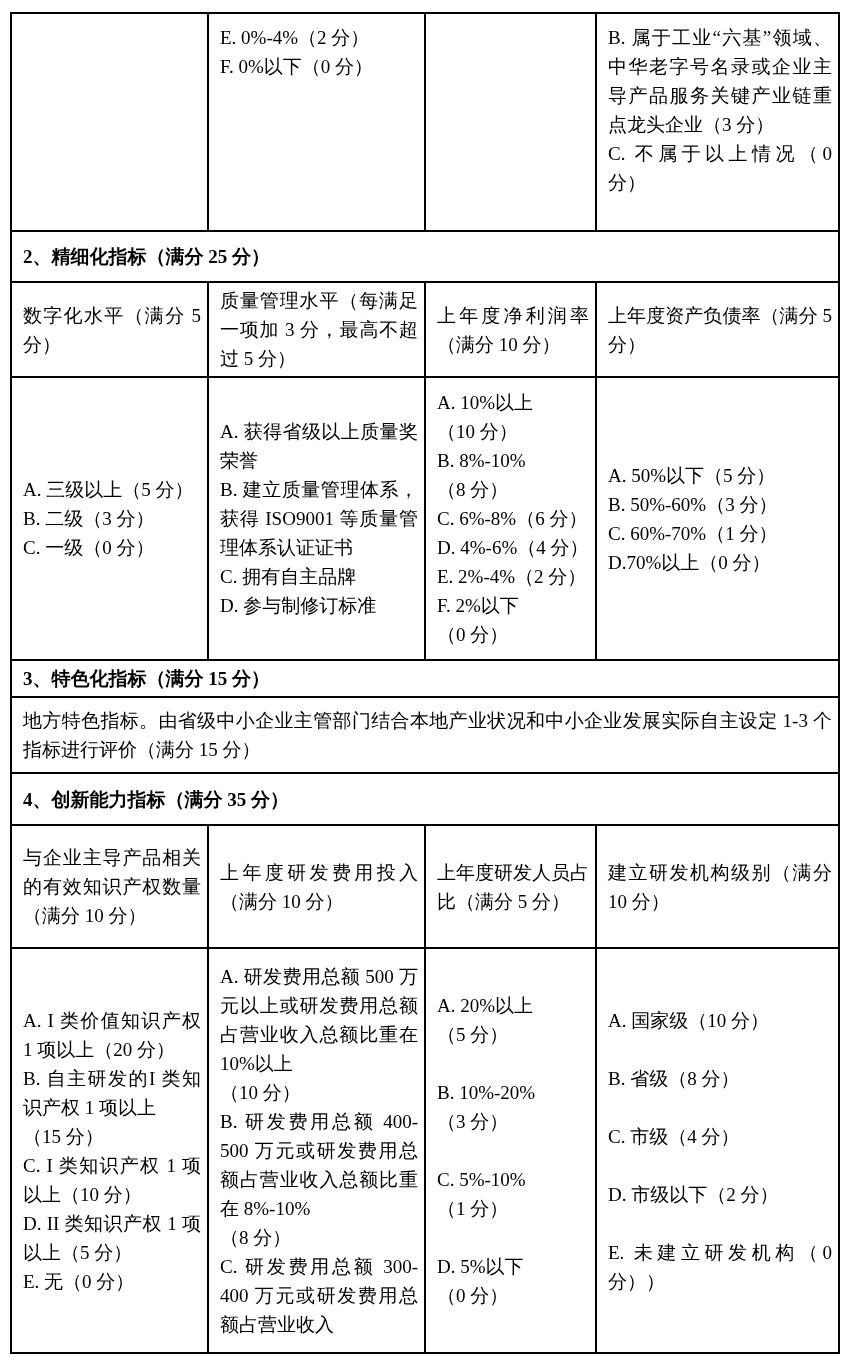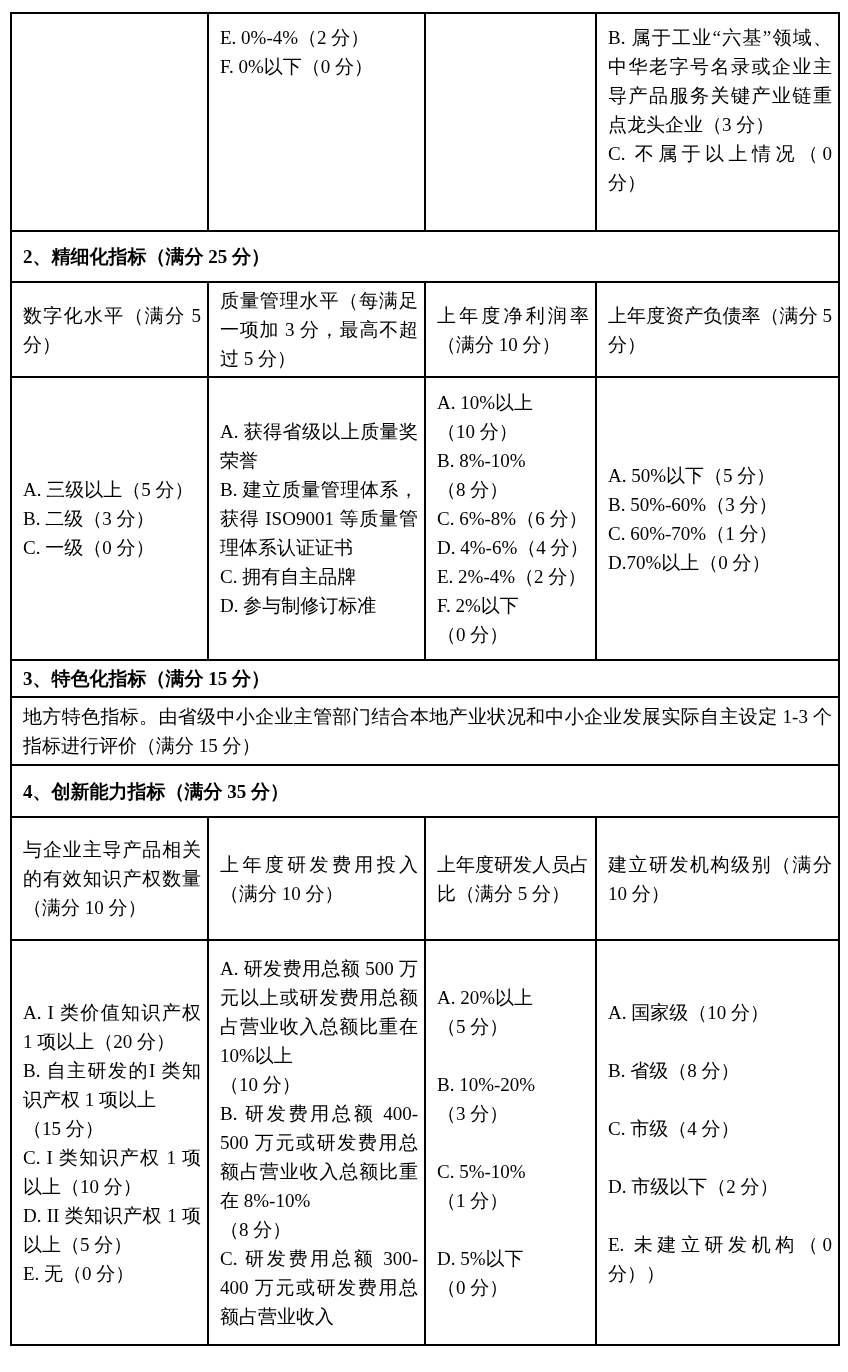--- a/index.html
+++ b/index.html
@@ -30,21 +30,21 @@
     text-align: justify;
     text-justify: inter-ideograph;
     overflow: hidden;
   }
   tr.r-cont td { vertical-align: top; padding-top: 9px; }
   tr.r-cont   { height: 218px; }
   tr.r-title2 { height: 51px; }
   tr.r-head2  { height: 93px; }
   tr.r-body2  { height: 283px; }
   tr.r-title3 { height: 30px; }
-  tr.r-desc   { height: 68px; }
+  tr.r-desc   { height: 76px; }
   tr.r-title4 { height: 52px; }
   tr.r-head4  { height: 123px; padding-left: 16px; }
   tr.r-body4  { height: 405px; }
   td.title-cell {
     font-weight: bold;
     font-size: 20px;
     text-align: center;
     white-space: normal;
     padding: 2px 4px;
     vertical-align: middle;

